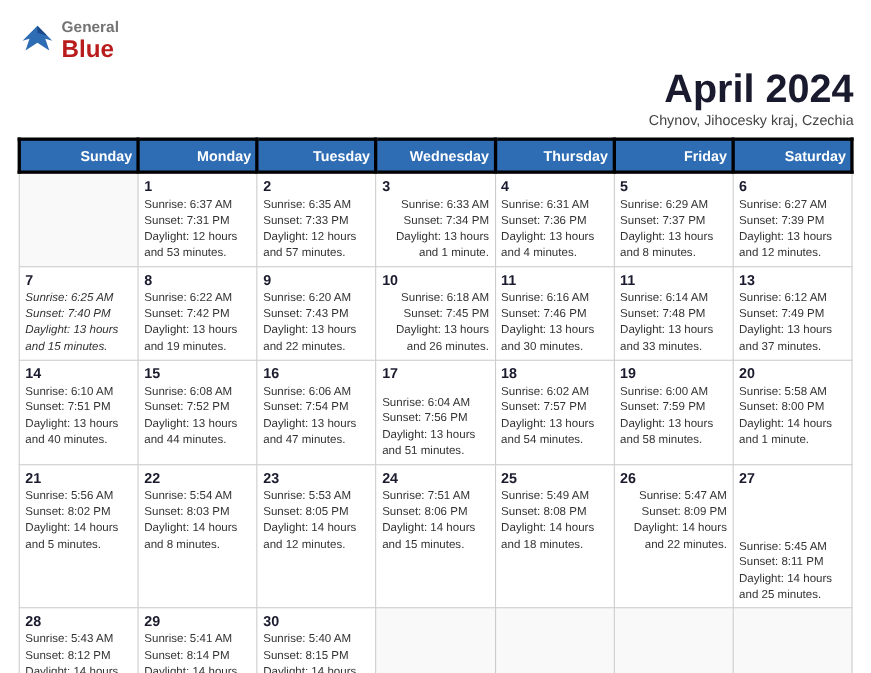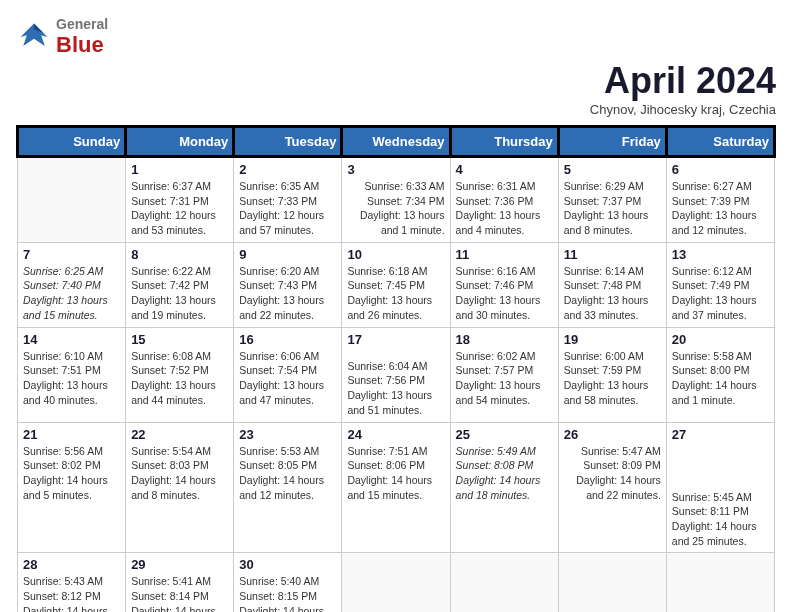--- a/index.html
+++ b/index.html
@@ -175,21 +175,21 @@
         </td>
         <td>
           <div class="day-num">9</div>
           <div class="day-info" style="white-space: pre-line;">Sunrise: 6:20 AM
 Sunset: 7:43 PM
 Daylight: 13 hours
 and 22 minutes.</div>
         </td>
         <td>
           <div class="day-num">10</div>
-          <div class="day-info" style="white-space: pre-line;">Sunrise: 6:18 AM
+          <div class="day-info" style="white-space: pre-line; text-align: right;">Sunrise: 6:18 AM
 Sunset: 7:45 PM
 Daylight: 13 hours
 and 26 minutes.</div>
         </td>
         <td>
           <div class="day-num">11</div>
           <div class="day-info" style="white-space: pre-line;">Sunrise: 6:16 AM
 Sunset: 7:46 PM
 Daylight: 13 hours
 and 30 minutes.</div>
@@ -284,21 +284,21 @@
         </td>
         <td>
           <div class="day-num">24</div>
           <div class="day-info" style="white-space: pre-line;">Sunrise: 7:51 AM
 Sunset: 8:06 PM
 Daylight: 14 hours
 and 15 minutes.</div>
         </td>
         <td>
           <div class="day-num">25</div>
-          <div class="day-info" style="white-space: pre-line; font-style: italic;">Sunrise: 5:49 AM
+          <div class="day-info" style="white-space: pre-line;">Sunrise: 5:49 AM
 Sunset: 8:08 PM
 Daylight: 14 hours
 and 18 minutes.</div>
         </td>
         <td>
           <div class="day-num">26</div>
           <div class="day-info" style="white-space: pre-line; text-align: right;">Sunrise: 5:47 AM
 Sunset: 8:09 PM
 Daylight: 14 hours
 and 22 minutes.</div>

